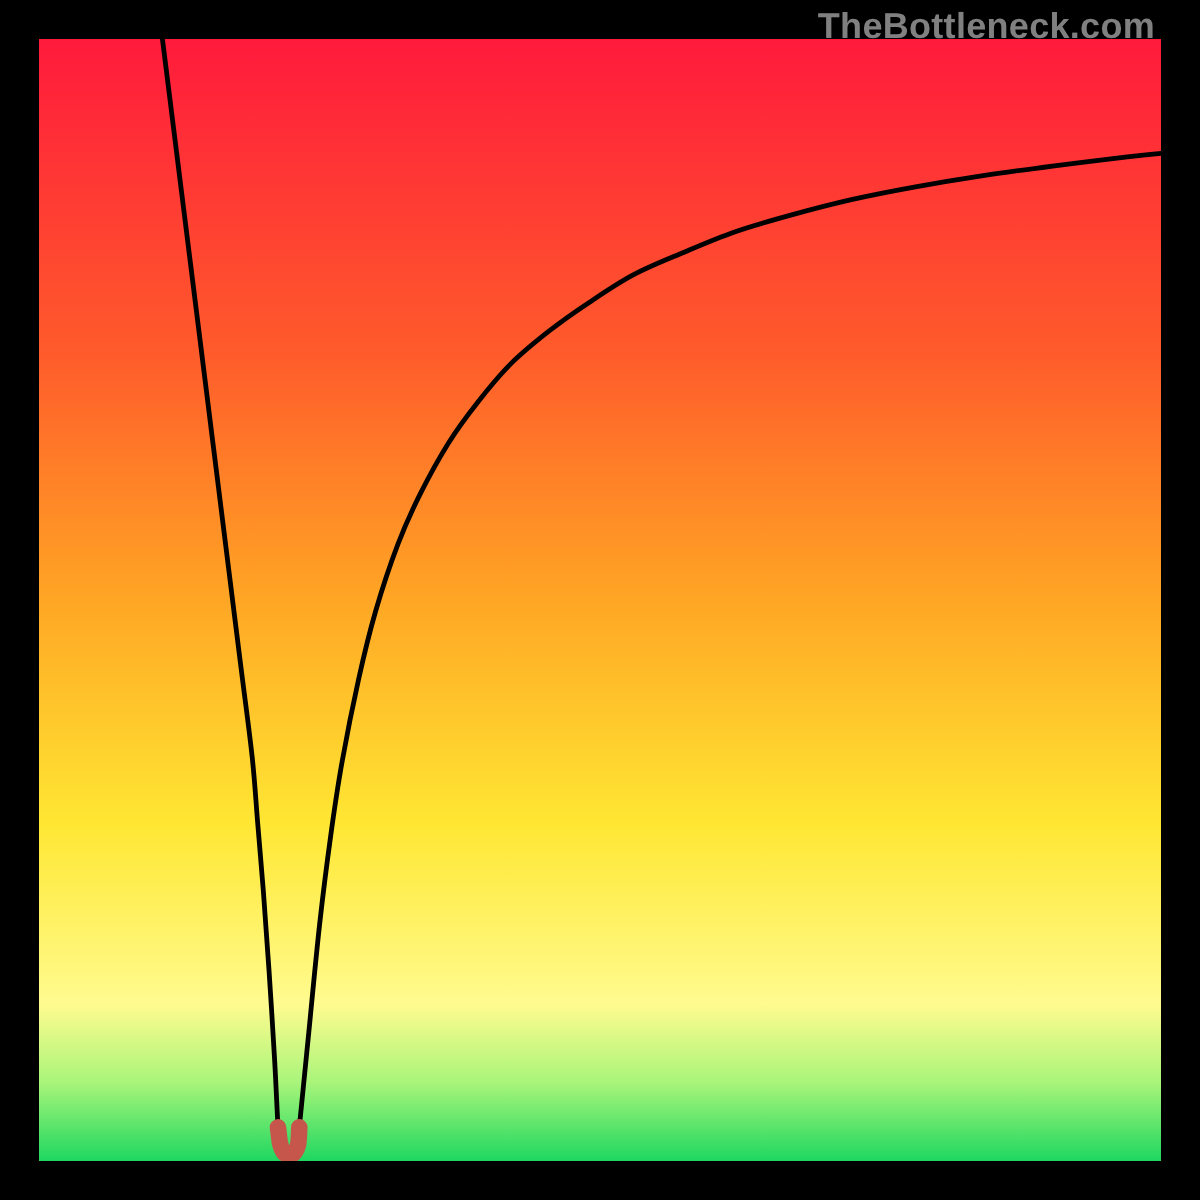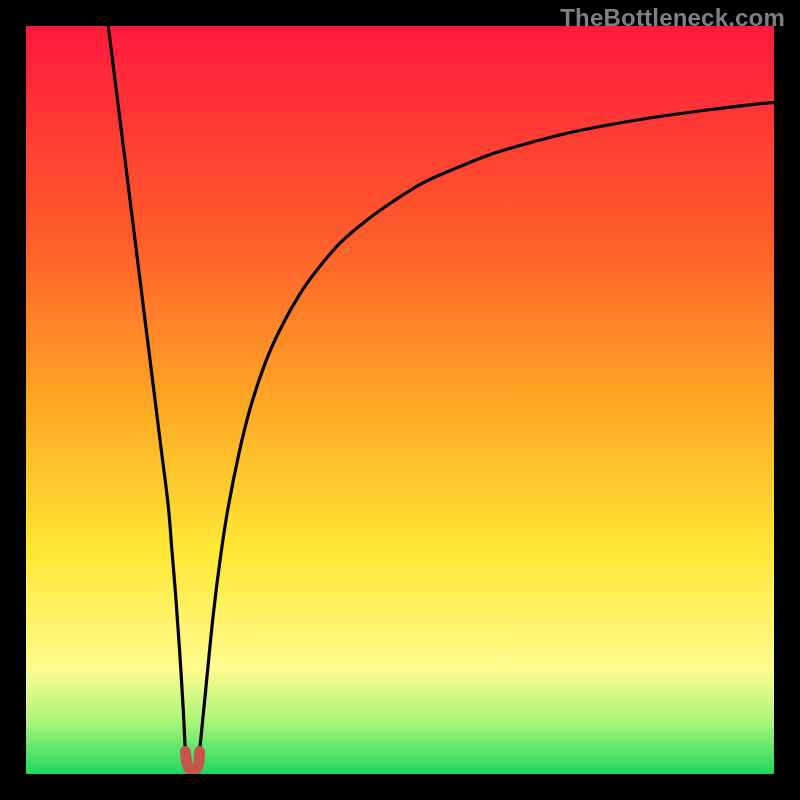--- a/index.html
+++ b/index.html
@@ -14,21 +14,21 @@
     position: absolute;
     left: 26px;
     top: 26px;
     width: 748px;
     height: 748px;
     overflow: hidden;
   }
   .watermark {
     position: absolute;
     top: 4px;
-    right: 15px;
+    right: 30px;
     font-family: Arial, Helvetica, sans-serif;
     font-size: 24px;
     font-weight: 600;
     color: #808080;
     letter-spacing: 0.2px;
   }
   svg {
     display: block;
   }
 </style>

